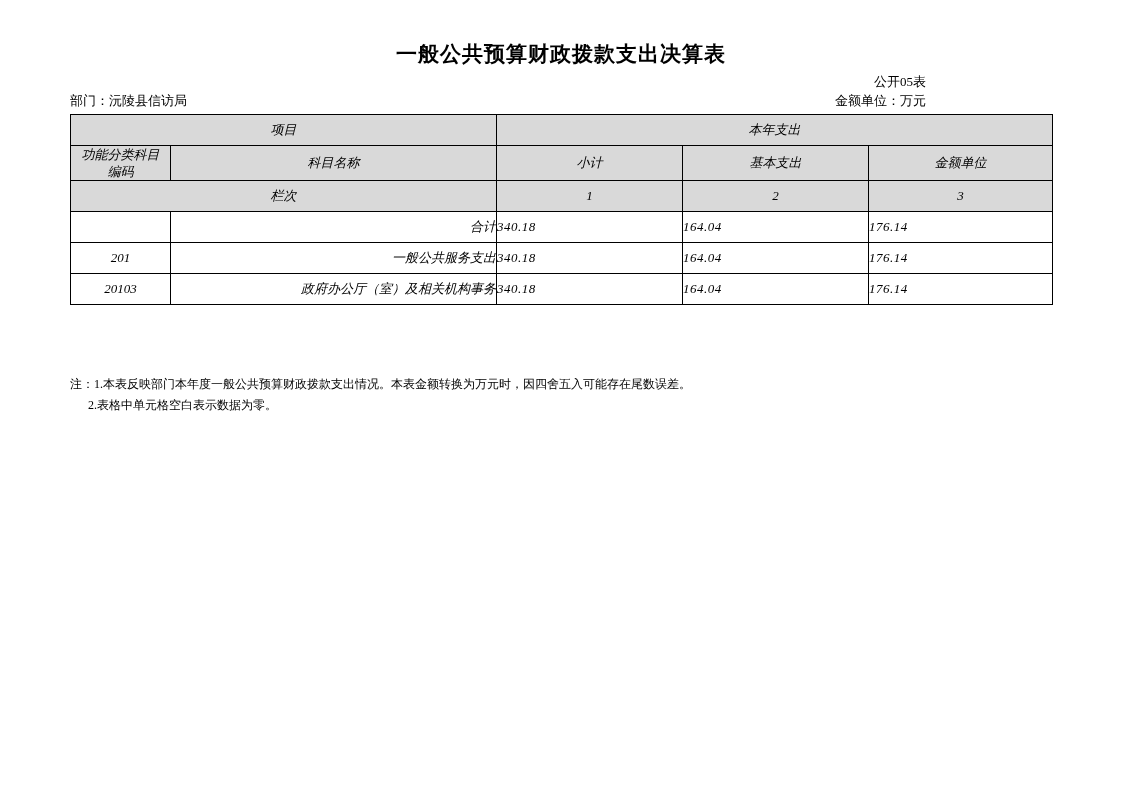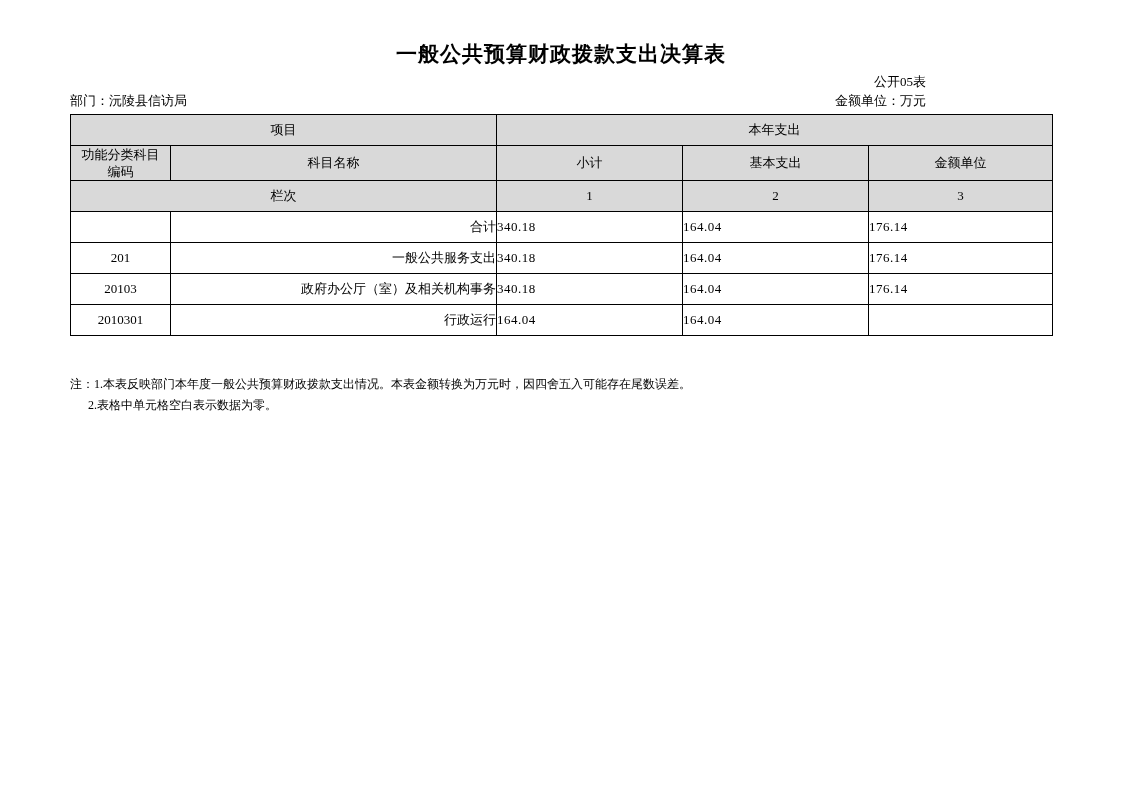--- a/index.html
+++ b/index.html
@@ -61,20 +61,21 @@
     border-collapse: collapse;
     table-layout: fixed;
   }
   table.main td, table.main th {
     border: 1px solid #000000;
     font-weight: normal;
     font-size: 13px;
     padding: 0;
     height: 30px;
     vertical-align: middle;
+    font-style: italic;
   }
   .hdr {
     background: #d9d9d9;
     text-align: center;
   }
   .hdr-tall {
     height: 52px;
   }
   .cell-code {
     text-align: center;
@@ -169,27 +170,20 @@
         <td class="cell-num">164.04</td>
         <td class="cell-num">176.14</td>
       </tr>
       <tr class="row-body">
         <td class="cell-code">20103</td>
         <td class="cell-name">政府办公厅（室）及相关机构事务</td>
         <td class="cell-num">340.18</td>
         <td class="cell-num">164.04</td>
         <td class="cell-num">176.14</td>
       </tr>
-      <tr class="row-body">
-        <td class="cell-code">2010301</td>
-        <td class="cell-name">行政运行</td>
-        <td class="cell-num">164.04</td>
-        <td class="cell-num">164.04</td>
-        <td class="cell-num"></td>
-      </tr>
     </tbody>
   </table>
 
   <div class="notes">
     <div>注：1.本表反映部门本年度一般公共预算财政拨款支出情况。本表金额转换为万元时，因四舍五入可能存在尾数误差。</div>
     <div class="n2">2.表格中单元格空白表示数据为零。</div>
   </div>
 
 </div>
 

